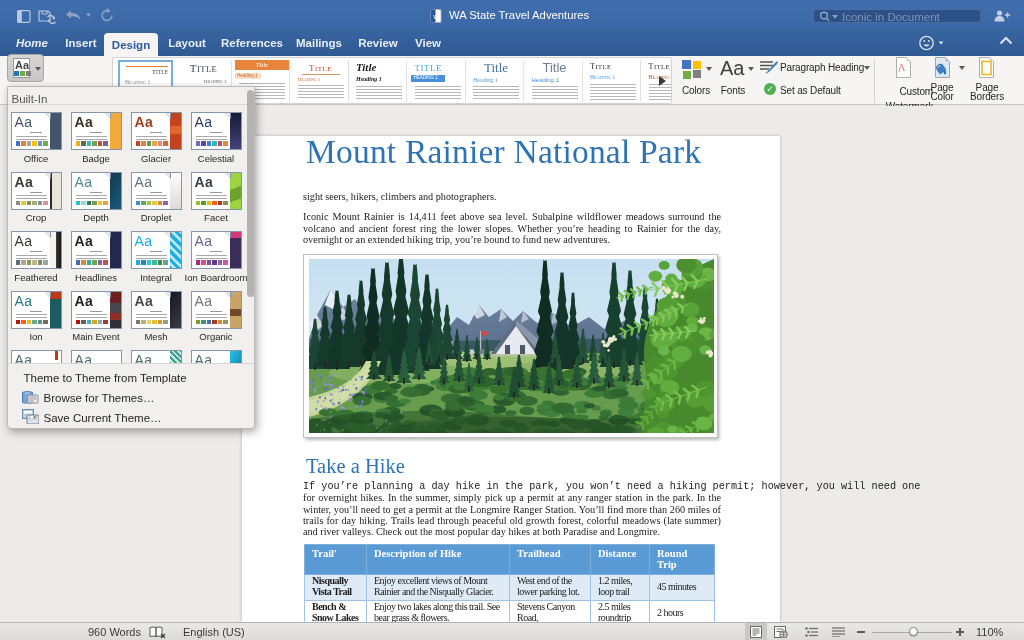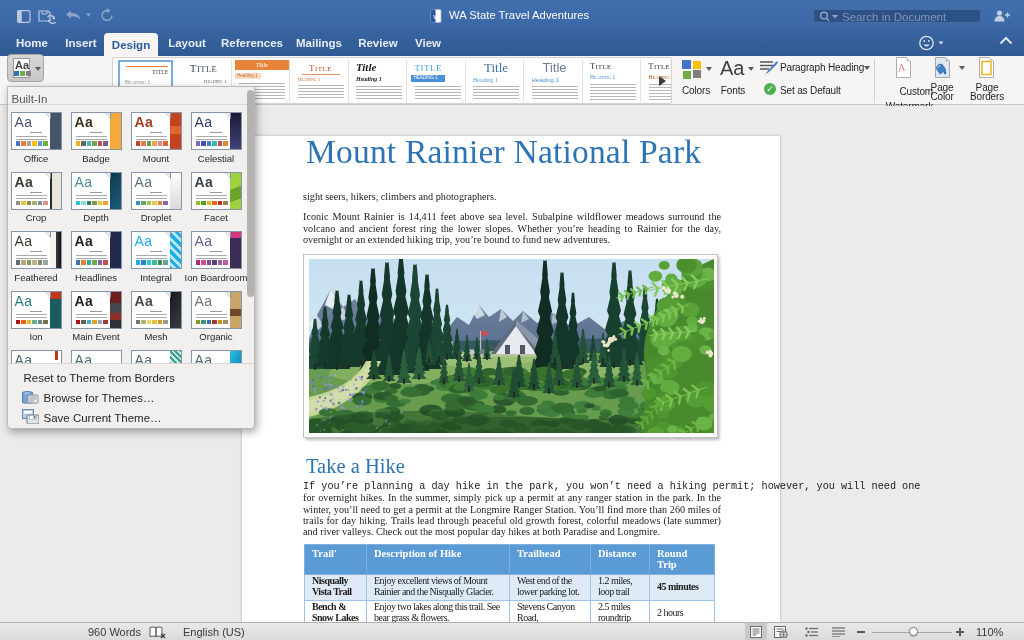--- a/index.html
+++ b/index.html
@@ -68,21 +68,21 @@
     <rect x="1" y="0.5" width="4.5" height="13" fill="#2b579a"></rect>
     <text x="3.2" y="10" font-size="8" fill="#fff" font-family="Liberation Sans">w</text>
   </svg>
 <div class="abs" id="doctitle">WA State Travel Adventures</div>
 <div class="abs" id="searchbox"></div>
 <svg class="abs" style="left:819px;top:11px;" width="22" height="11" viewBox="0 0 22 11">
     <circle cx="5" cy="4.6" r="3.4" fill="none" stroke="#8fa5c6" stroke-width="1.4"></circle>
     <line x1="7.5" y1="7.2" x2="10" y2="10" stroke="#8fa5c6" stroke-width="1.4"></line>
     <path d="M13 4 l3 3.4 3-3.4z" fill="#8fa5c6"></path>
   </svg>
-<div class="abs" style="left:842px;top:11px;color:#7e95bb;font-size:11.5px;">Search in Document</div>
+<div class="abs" style="left:842px;top:11px;color:#7e95bb;font-size:11.5px;">Iconic in Document</div>
 <svg class="abs" style="left:17px;top:9.5px;" width="14" height="13" viewBox="0 0 14 13">
     <rect x="0.6" y="0.6" width="12.4" height="11.8" rx="1.5" fill="none" stroke="#bcc9dd" stroke-width="1.2"></rect>
     <rect x="0.6" y="0.6" width="4.2" height="11.8" fill="#bcc9dd"></rect>
   </svg>
 <svg class="abs" style="left:38px;top:8.5px;" width="19" height="15" viewBox="0 0 19 15">
     <path d="M1 2 h9 l2 2 v8 h-11 z" fill="none" stroke="#bcc9dd" stroke-width="1.2"></path>
     <path d="M4 2 v3 h5 v-3" fill="none" stroke="#bcc9dd" stroke-width="1"></path>
     <path d="M9.5 8 a4 4 0 0 1 7 2 M17.5 13 a4 4 0 0 1 -7 -2" fill="none" stroke="#bcc9dd" stroke-width="1.4"></path>
     <path d="M16 7.5 l1 2.8 -3 0z" fill="#bcc9dd"></path>
     <path d="M11 13.6 l-1 -2.8 3 0z" fill="#bcc9dd"></path>
@@ -94,21 +94,21 @@
 <svg class="abs" style="left:100px;top:8px;" width="14" height="15" viewBox="0 0 14 15">
     <path d="M12 7.5 a5 5 0 1 1 -3 -4.6" fill="none" stroke="#8fa5c6" stroke-width="1.5"></path>
     <path d="M6.8 0 l4 2.7 -4.2 2.2z" fill="#8fa5c6"></path>
   </svg>
 <svg class="abs" style="left:994px;top:10px;" width="17" height="12" viewBox="0 0 17 12">
     <circle cx="5.5" cy="3" r="2.6" fill="#c3cfe1"></circle>
     <path d="M0.5 11.5 c0 -4 2.5 -5.5 5 -5.5 s5 1.5 5 5.5z" fill="#c3cfe1"></path>
     <path d="M13.5 2.5 v5 M11 5 h5" stroke="#c3cfe1" stroke-width="1.4"></path>
   </svg>
 
-<div class="abs tab" style="left:14px;width:36px;">Home</div>
+<div class="abs tab" style="left:14px;width:36px;font-style:italic;">Home</div>
 <div class="abs tab" style="left:64px;width:34px;">Insert</div>
 <div class="abs" id="designtab">Design</div>
 <div class="abs tab" style="left:168px;width:38px;">Layout</div>
 <div class="abs tab" style="left:221px;width:60px;">References</div>
 <div class="abs tab" style="left:296px;width:44px;">Mailings</div>
 <div class="abs tab" style="left:358px;width:40px;">Review</div>
 <div class="abs tab" style="left:414px;width:28px;">View</div>
 <svg class="abs" style="left:919px;top:35px;" width="26" height="16" viewBox="0 0 26 16">
     <circle cx="7.5" cy="8" r="6.7" fill="none" stroke="#dce4ef" stroke-width="1.3"></circle>
     <circle cx="5.2" cy="6" r="0.9" fill="#dce4ef"></circle>
@@ -1013,21 +1013,21 @@
             <th style="width:143px;">Description of Hike</th>
             <th style="width:81px;">Trailhead</th>
             <th style="width:59px;">Distance</th>
             <th style="width:65px;">Round<br>Trip</th>
           </tr>
       <tr class="alt" style="height:26px;">
             <td class="b">Nisqually<br>Vista Trail</td>
             <td>Enjoy excellent views of Mount<br>Rainier and the Nisqually Glacier.</td>
             <td>West end of the<br>lower parking lot.</td>
             <td>1.2 miles,<br>loop trail</td>
-            <td style="vertical-align:middle;font-weight:bold;">45 minutes</td>
+            <td style="vertical-align:middle;">45 minutes</td>
           </tr>
       <tr style="height:26px;">
             <td class="b">Bench &amp;<br>Snow Lakes</td>
             <td>Enjoy two lakes along this trail. See<br>bear grass &amp; flowers.</td>
             <td>Stevens Canyon<br>Road,</td>
             <td>2.5 miles<br>roundtrip</td>
             <td style="vertical-align:middle;">2 hours</td>
           </tr>
     </tbody>
       </table>
@@ -1129,21 +1129,21 @@
         <div class="tline" style="width:31px;top:25.5px;"></div>
         <div class="chips">
           <i style="background:#c4431f"></i>
           <i style="background:#e87a4f"></i>
           <i style="background:#5aa155"></i>
           <i style="background:#f0a14b"></i>
           <i style="background:#d88f85"></i>
           <i style="background:#e0662e"></i>
         </div>
       </div>
-      <div class="tlabel" style="left:106.5px;top:66px;">Mount</div>
+      <div class="tlabel" style="left:106.5px;top:66px;">Glacier</div>
       <div class="thumb" style="left:183px;top:25.5px;height:38px;">
         <div class="band" style="background:linear-gradient(#191936,#44447e);"></div>
         <div class="fold" style="right:10px;top:0;border-width:0 6px 6px 0;border-color:transparent #8696aa transparent transparent;"></div>
         <div class="fold" style="right:11px;top:0;border-width:0 5px 5px 0;border-color:transparent #e8e8e8 transparent transparent;"></div>
         <div class="aa" style="color:#2d3a66;font-weight:normal;">Aa</div>
         <div class="tline" style="left:18px;width:12px;top:19px;background:#999;"></div>
         <div class="tline" style="width:31px;top:22.5px;"></div>
         <div class="tline" style="width:31px;top:25.5px;"></div>
         <div class="chips">
           <i style="background:#7a66c9"></i>
@@ -1383,21 +1383,21 @@
       <div class="thumb" style="left:123px;top:263.5px;height:12.5px;border-bottom:none;">
         <div class="band" style="height:12.5px;background:repeating-linear-gradient(45deg,#3e9e8f 0 2px,#cfe8e4 2px 4px);"></div>
         <div class="aa" style="color:#4a6a72;">Aa</div>
       </div>
       <div class="thumb" style="left:183px;top:263.5px;height:12.5px;border-bottom:none;">
         <div class="band" style="height:12.5px;background:linear-gradient(120deg,#29c4e8,#1489b8);"></div>
         <div class="aa" style="color:#4a6a72;">Aa</div>
       </div>
     </div>
   <div class="abs" style="left:0;top:276px;width:100%;height:1px;background:#d8d6d4;"></div>
-  <div class="menuitem" style="top:285px;padding-left:16px;">Reset to Theme from Borders</div>
+  <div class="menuitem" style="top:285px;padding-left:16px;">Theme to Theme from Template</div>
   <svg class="abs" style="left:14px;top:303px;" width="17" height="14" viewBox="0 0 17 14">
       <rect x="0.5" y="2" width="10" height="11" rx="1" fill="#7aa7d7" stroke="#4a7ab0"></rect>
       <path d="M0.5 4 l3 -2.5 h4 l1.5 2" fill="#9fc0e2" stroke="#4a7ab0" stroke-width="0.8"></path>
       <rect x="6" y="5" width="10" height="8" rx="0.5" fill="#e8edf4" stroke="#8a8a8a"></rect>
       <line x1="7.5" y1="7" x2="14.5" y2="7" stroke="#999"></line>
       <line x1="7.5" y1="9" x2="14.5" y2="9" stroke="#999"></line>
       <line x1="7.5" y1="11" x2="12" y2="11" stroke="#999"></line>
     </svg>
     <div class="menuitem" style="top:305px;padding-left:36px;">Browse for Themes…</div>
   <svg class="abs" style="left:14px;top:322px;" width="17" height="15" viewBox="0 0 17 15">

